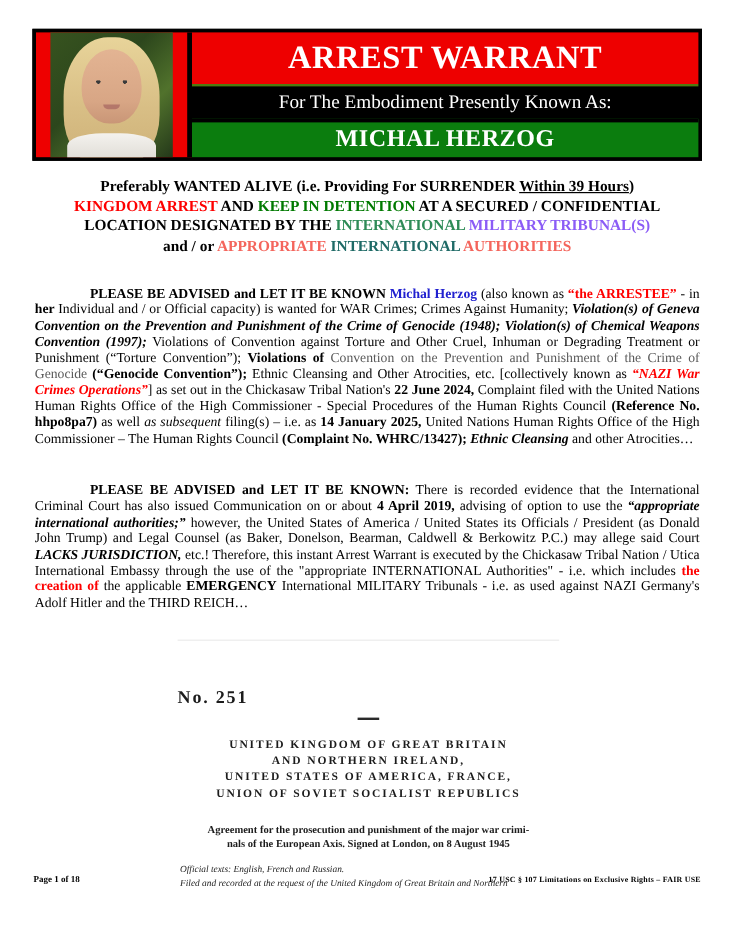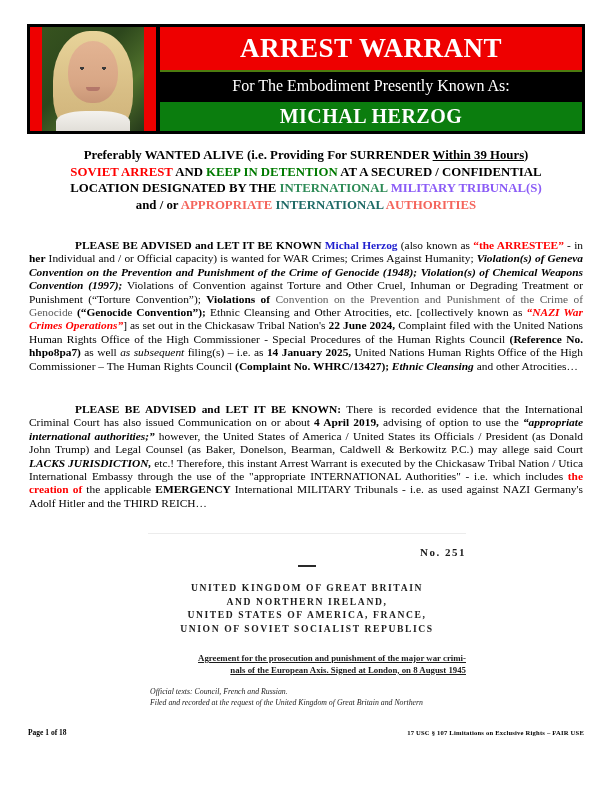--- a/index.html
+++ b/index.html
@@ -51,24 +51,24 @@
   .green{color:#007a00;}
   .seagreen{color:#2e8b57;}
   .magenta{color:#8b5cf6;}
   .salmon{color:#f4655c;}
   .teal{color:#1e6a66;}
   .blue{color:#2020cf;}
   .gray{color:#595959;}
   
   .scan{position:absolute;left:148px;top:533px;width:318px;border-top:1px solid #ececec;
     color:#1c1c1c;}
-  .scan-no{margin-top:12px;text-align:right;font-weight:bold;font-size:11px;letter-spacing:1.5px;}
+  .scan-no{margin-top:40px;text-align:left;font-weight:bold;font-size:15px;letter-spacing:1.5px;}
   .scan-rule{width:18px;height:2px;background:#2a2a2a;margin:7px auto 14px auto;}
   .scan-countries{text-align:center;font-weight:bold;font-size:9.6px;letter-spacing:1.6px;line-height:13.5px;}
-  .scan-agreement{margin-top:18px;text-align:right;font-weight:bold;font-size:8.8px;line-height:11.5px;text-decoration:underline;}
+  .scan-agreement{margin-top:18px;text-align:center;font-weight:bold;font-size:8.8px;line-height:11.5px;}
   .scan-notes{margin-top:11px;font-style:italic;font-size:7.8px;line-height:10.5px;padding-left:2px;}
   .scan-note-indent{padding-left:38px;}
   
   .footer{position:absolute;left:28px;top:728px;width:556px;display:flex;
     justify-content:space-between;align-items:baseline;}
   .footer-left{font-weight:bold;font-size:7.5px;font-family:"Liberation Serif",serif;}
   .footer-right{font-weight:bold;font-size:6.6px;letter-spacing:.2px;}
 </style>
 </head>
 <body>
@@ -87,21 +87,21 @@
     </div>
     <div class="banner-rows">
       <div class="row-title">ARREST WARRANT</div>
       <div class="row-subtitle">For The Embodiment Presently Known As:</div>
       <div class="row-name">MICHAL HERZOG</div>
     </div>
   </div>
 
   <div class="headline">
     <div><span>Preferably WANTED ALIVE (i.e. Providing For SURRENDER </span><span class="u">Within 39 Hours</span><span>)</span></div>
-    <div><span class="red">SOVIET ARREST</span><span> AND </span><span class="green">KEEP IN DETENTION</span><span> AT A SECURED / CONFIDENTIAL</span></div>
+    <div><span class="red">KINGDOM ARREST</span><span> AND </span><span class="green">KEEP IN DETENTION</span><span> AT A SECURED / CONFIDENTIAL</span></div>
     <div><span>LOCATION DESIGNATED BY THE </span><span class="seagreen">INTERNATIONAL</span><span> </span><span class="magenta">MILITARY TRIBUNAL(S)</span></div>
     <div><span>and / or </span><span class="salmon">APPROPRIATE</span><span> </span><span class="teal">INTERNATIONAL</span><span> </span><span class="salmon">AUTHORITIES</span></div>
   </div>
 
   <div class="para para1"><span class="b">PLEASE BE ADVISED</span><span class="b"> and </span><span class="b">LET IT BE KNOWN </span><span class="b blue">Michal Herzog</span><span> (also known as </span><span class="b red">“the ARRESTEE”</span><span> - in </span><span class="b">her</span><span> Individual and / or Official capacity) is wanted for WAR Crimes; Crimes Against Humanity; </span><span class="bi">Violation(s) of Geneva Convention on the Prevention and Punishment of the Crime of Genocide (1948); Violation(s) of Chemical Weapons Convention (1997);</span><span> Violations of Convention against Torture and Other Cruel, Inhuman or Degrading Treatment or Punishment (“Torture Convention”); </span><span class="b">Violations of </span><span class="gray">Convention on the Prevention and Punishment of the Crime of Genocide </span><span class="b">(“Genocide Convention”);</span><span> Ethnic Cleansing and Other Atrocities, etc. [collectively known as </span><span class="bi red">“NAZI War Crimes Operations”</span><span>] as set out in the Chickasaw Tribal Nation's </span><span class="b">22 June 2024,</span><span> Complaint filed with the United Nations Human Rights Office of the High Commissioner - Special Procedures of the Human Rights Council </span><span class="b">(Reference No. hhpo8pa7)</span><span> as well </span><span class="i">as subsequent</span><span> filing(s) – i.e. as </span><span class="b">14 January 2025,</span><span> United Nations Human Rights Office of the High Commissioner – The Human Rights Council </span><span class="b">(Complaint No. WHRC/13427);</span><span> </span><span class="bi">Ethnic Cleansing</span><span> and other Atrocities…</span></div>
   <div class="para para2"><span class="b">PLEASE BE ADVISED</span><span class="b"> and </span><span class="b">LET IT BE KNOWN:</span><span>  There is recorded evidence that the International Criminal Court has also issued Communication on or about </span><span class="b">4 April 2019,</span><span> advising of option to use the </span><span class="bi">“appropriate international authorities;”</span><span> however, the United States of America / United States its Officials / President (as Donald John Trump) and Legal Counsel (as Baker, Donelson, Bearman, Caldwell &amp; Berkowitz P.C.) may allege said Court </span><span class="bi">LACKS JURISDICTION,</span><span> etc.!  Therefore, this instant Arrest Warrant is executed by the Chickasaw Tribal Nation / Utica International Embassy through the use of the "appropriate INTERNATIONAL Authorities" - i.e. which includes </span><span class="b red">the creation of</span><span> the applicable </span><span class="b">EMERGENCY</span><span> International MILITARY Tribunals - i.e. as used against NAZI Germany's Adolf Hitler and the THIRD REICH…</span></div>
 
   <div class="scan">
     <div class="scan-no">No. 251</div>
     <div class="scan-rule"></div>
@@ -109,21 +109,21 @@
       <div>UNITED KINGDOM OF GREAT BRITAIN</div>
       <div>AND NORTHERN IRELAND,</div>
       <div>UNITED STATES OF AMERICA, FRANCE,</div>
       <div>UNION OF SOVIET SOCIALIST REPUBLICS</div>
     </div>
     <div class="scan-agreement">
       <div>Agreement for the prosecution and punishment of the major war crimi-</div>
       <div>nals of the European Axis. Signed at London, on 8 August 1945</div>
     </div>
     <div class="scan-notes">
-      <div>Official texts: Council, French and Russian.</div>
+      <div>Official texts: English, French and Russian.</div>
       <div>Filed and recorded at the request of the United Kingdom of Great Britain and Northern</div>
     </div>
   </div>
 
   <div class="footer">
     <div class="footer-left">Page 1 of 18</div>
     <div class="footer-right">17 USC § 107 Limitations on Exclusive Rights – FAIR USE</div>
   </div>
 
 </div>

